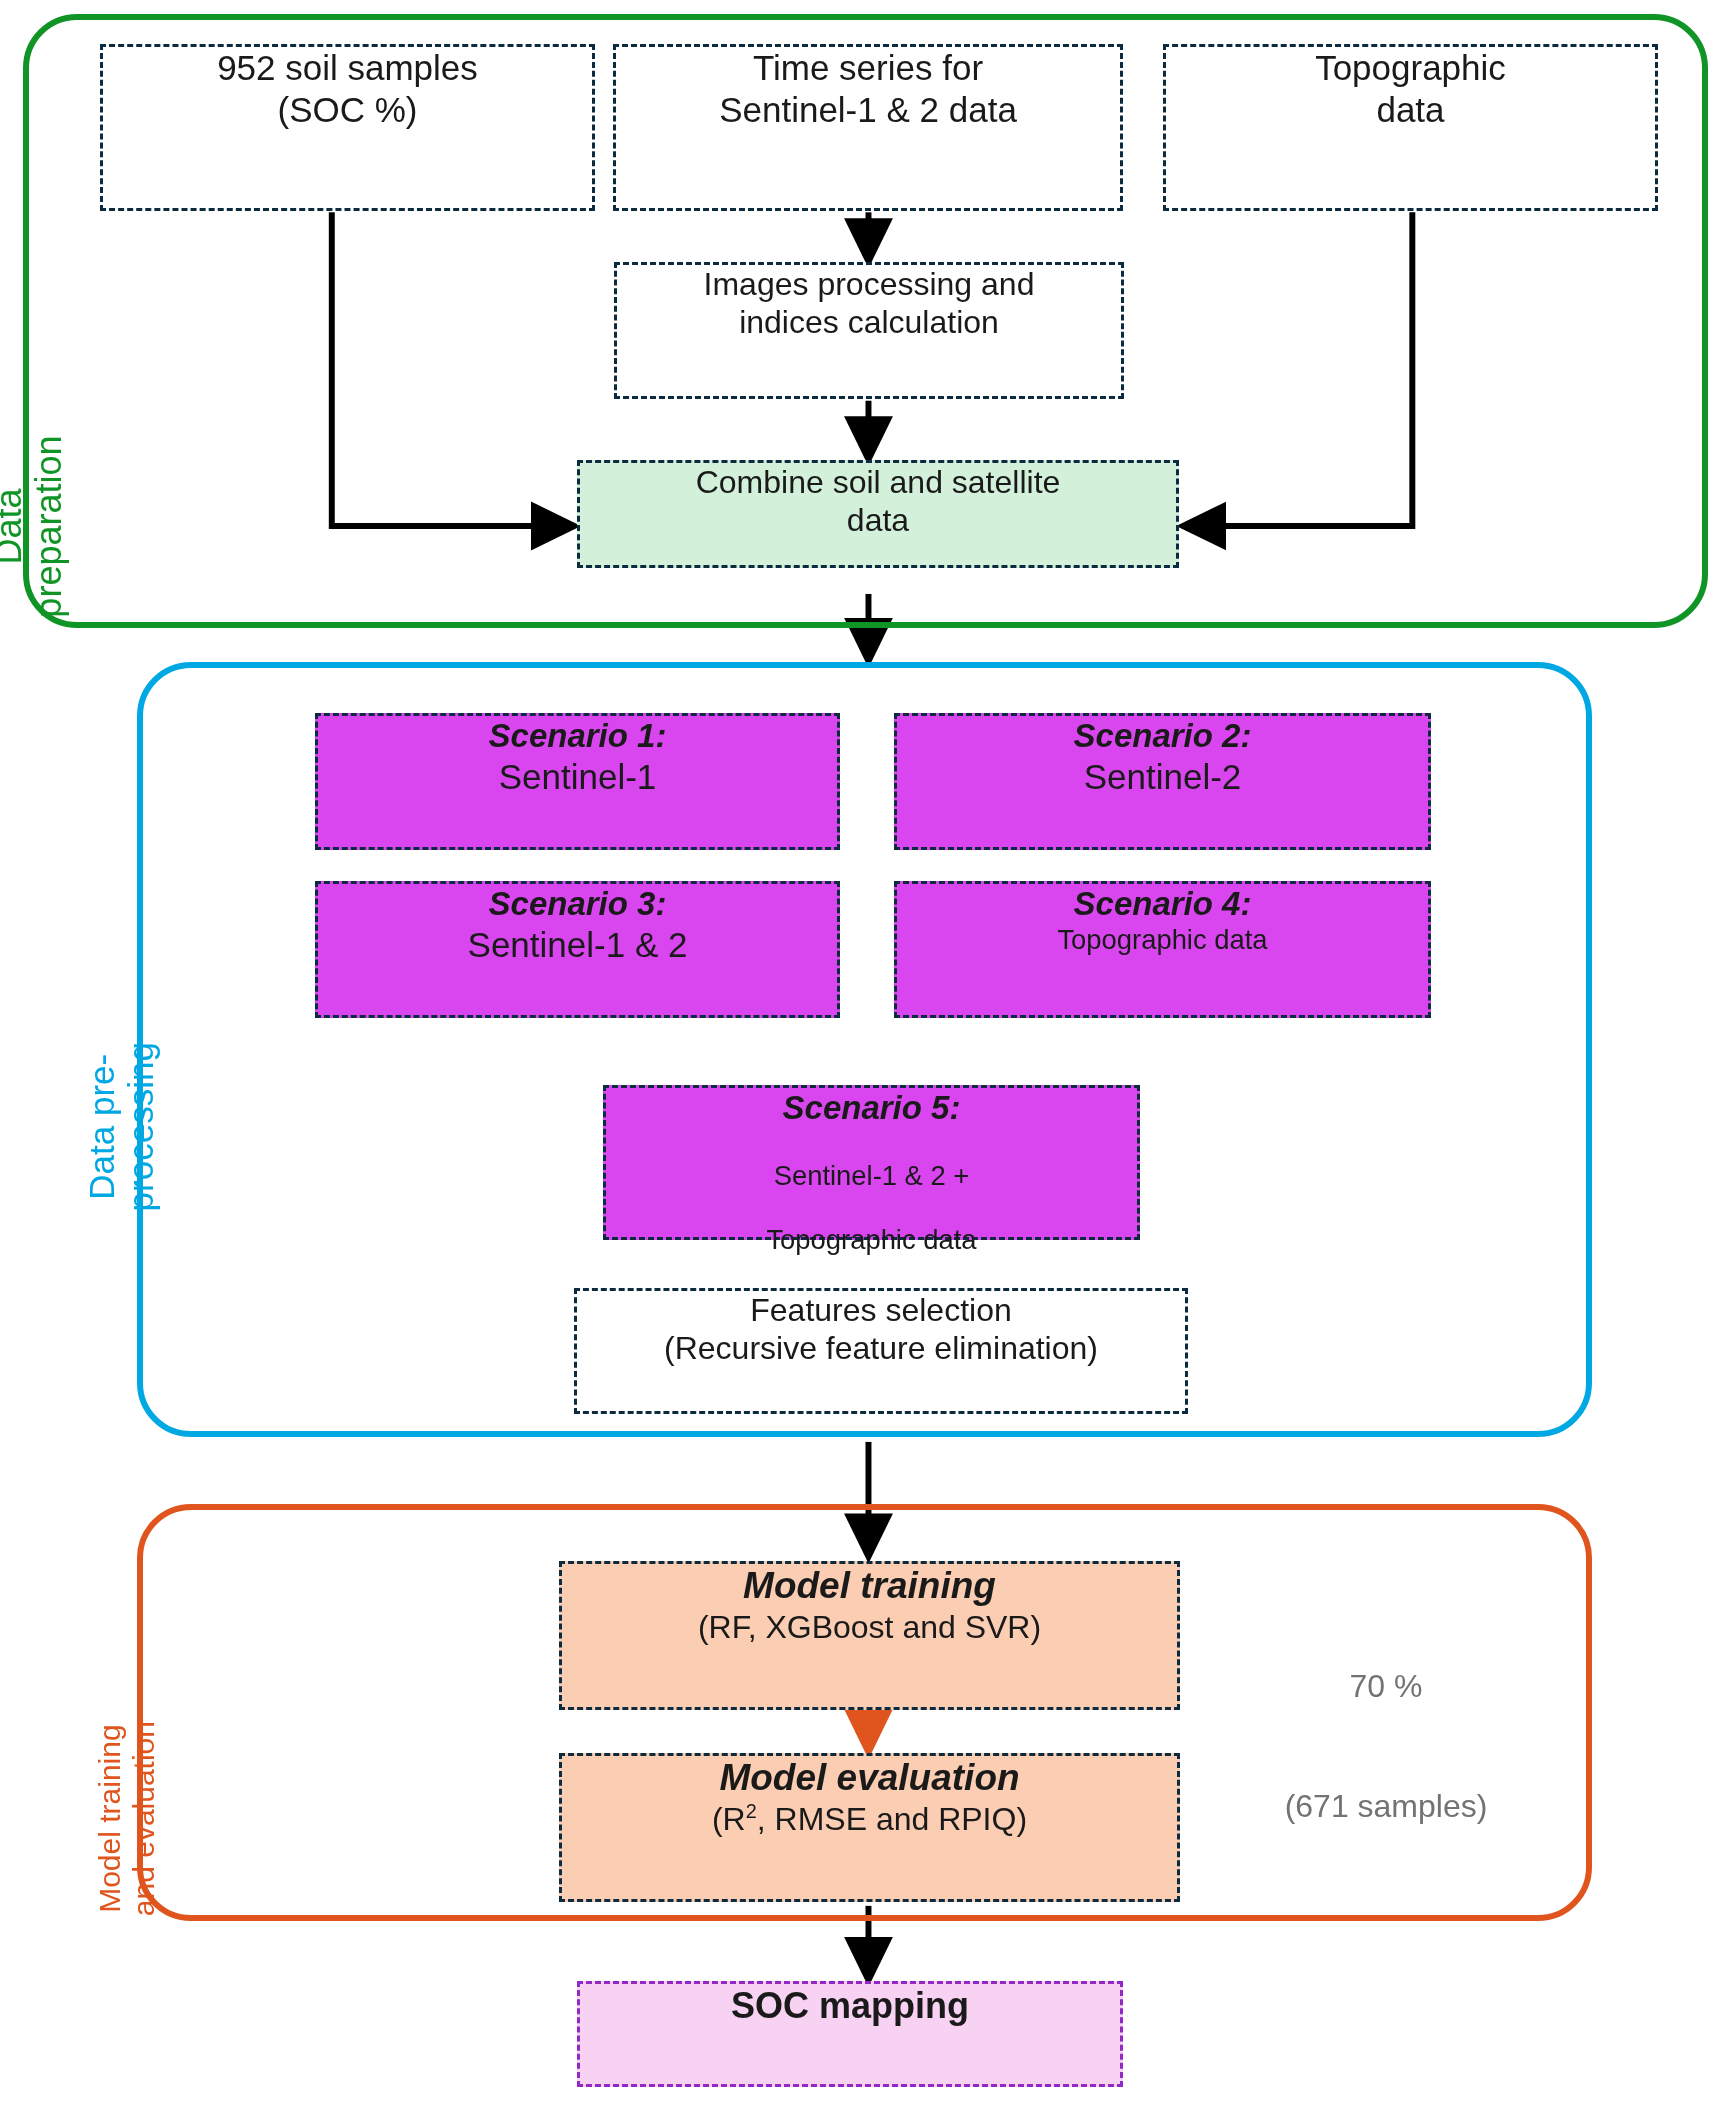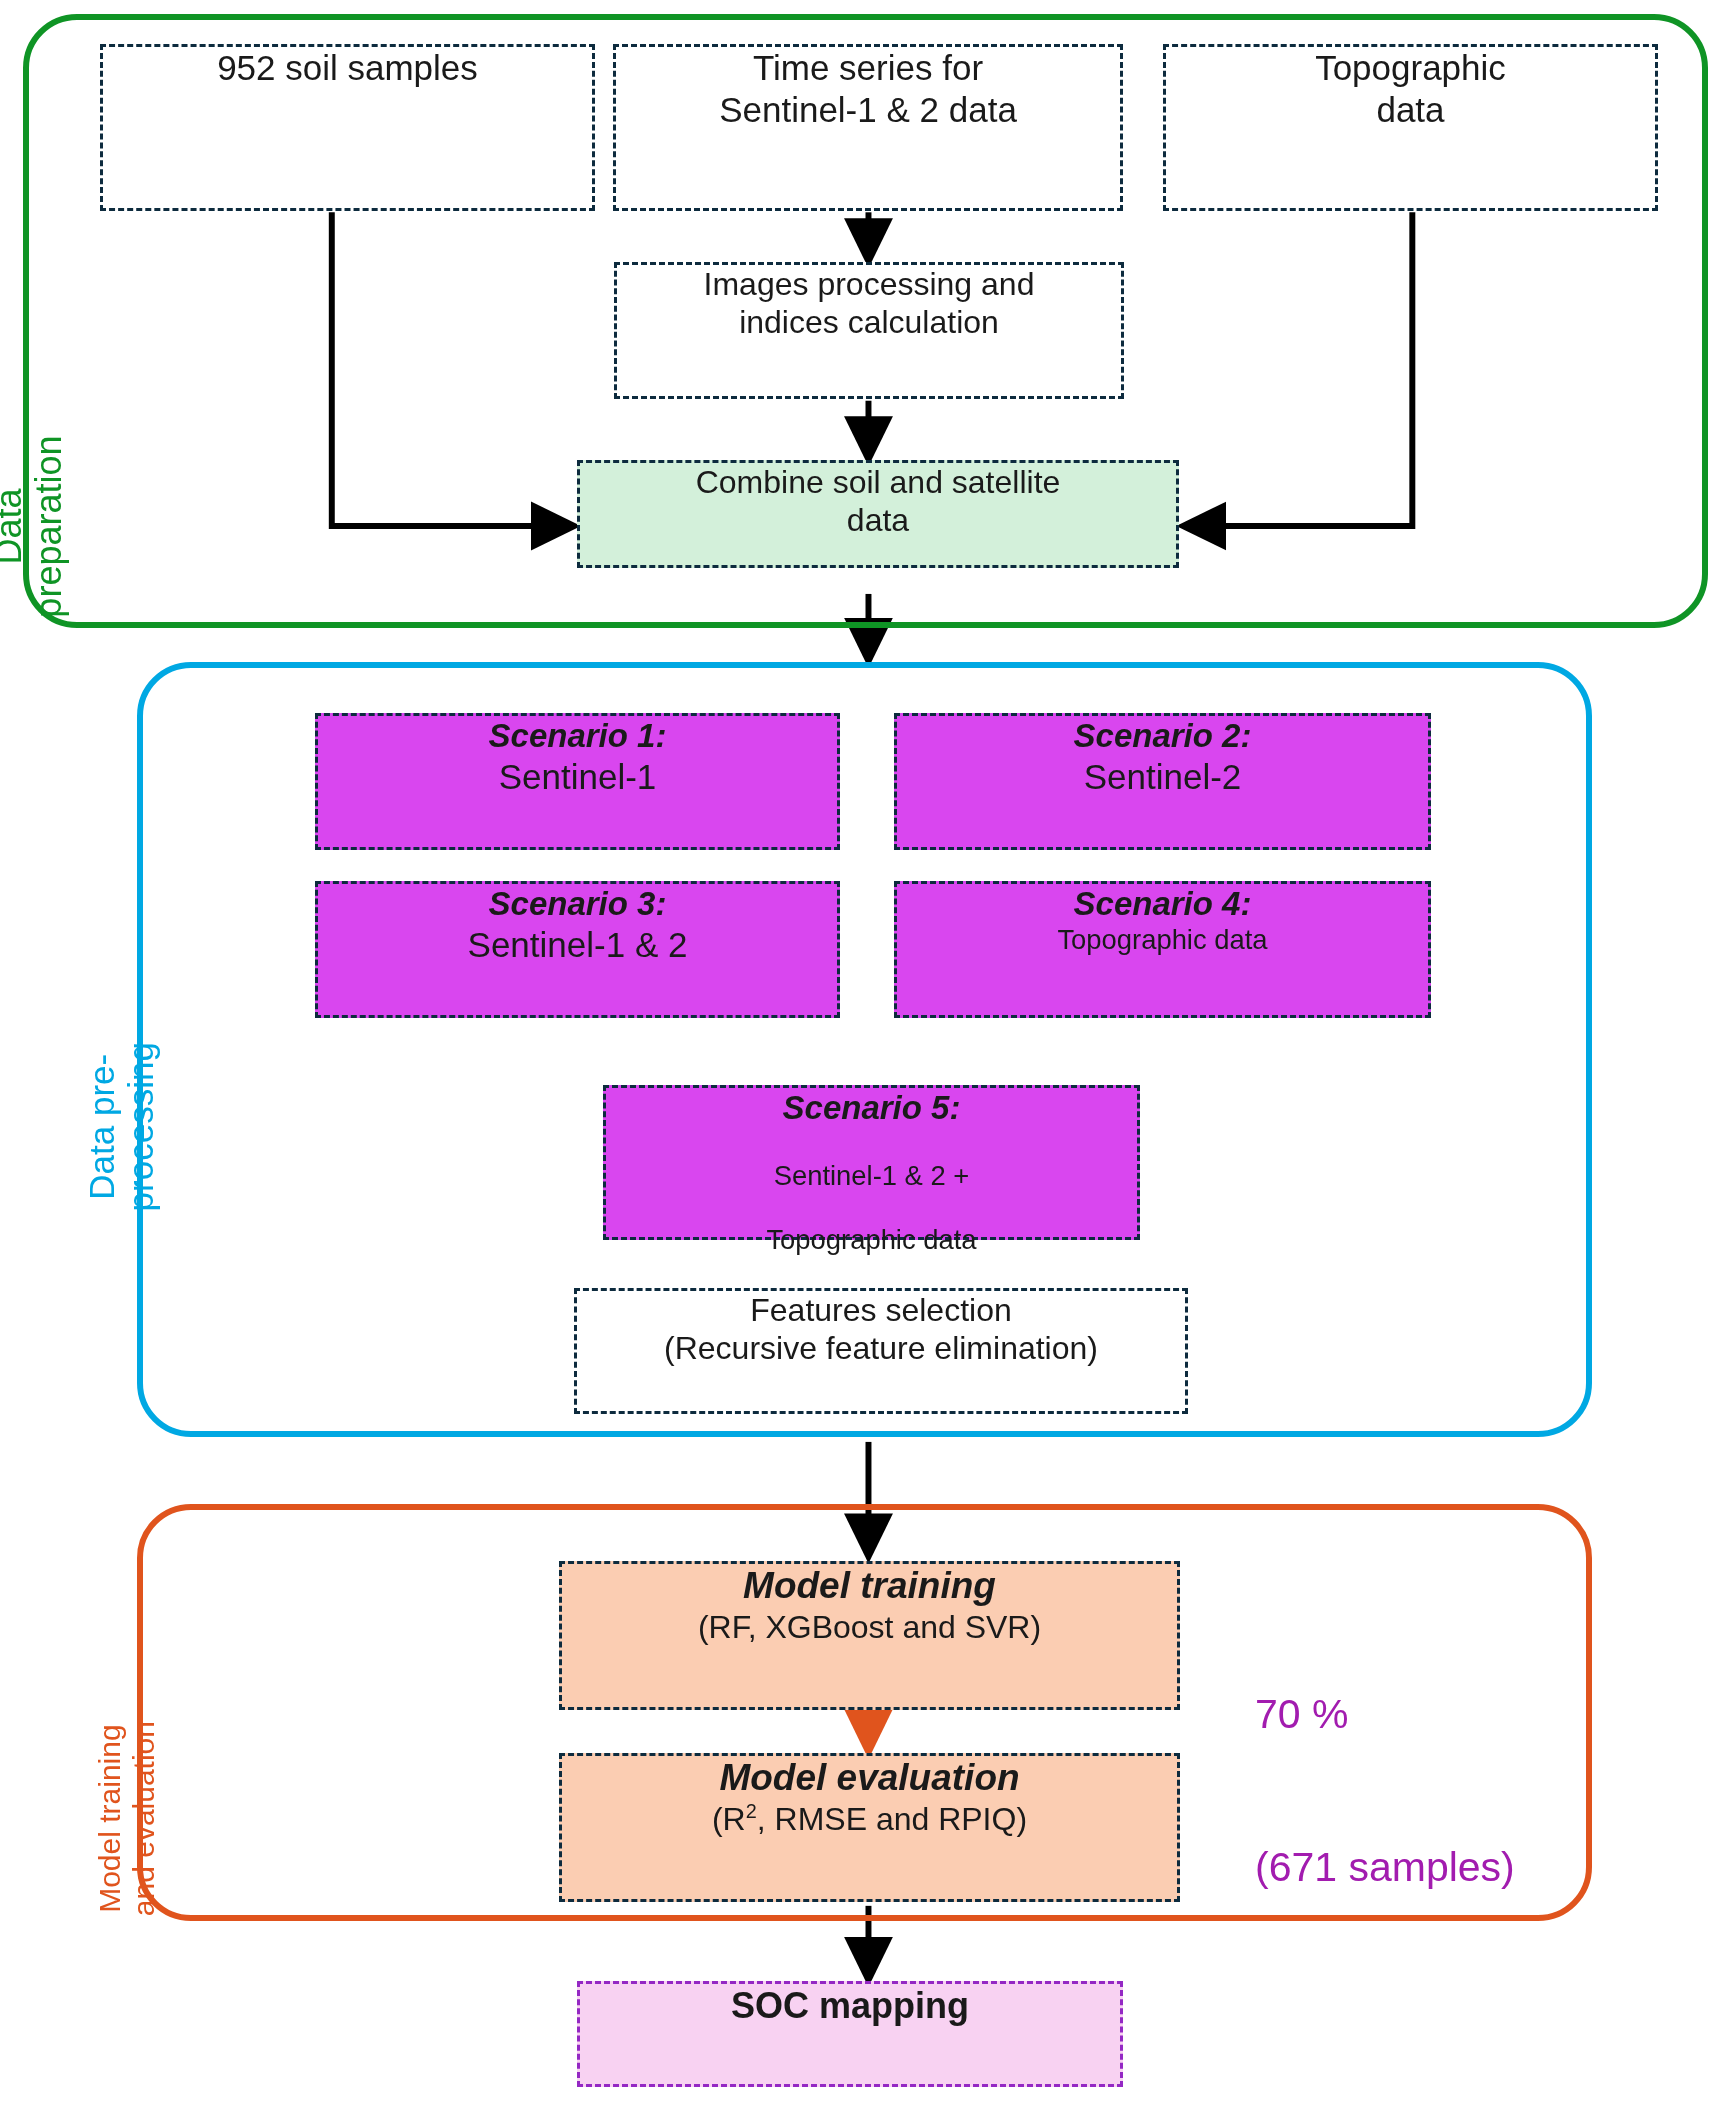--- a/index.html
+++ b/index.html
@@ -50,21 +50,21 @@
   #b-s3     {left:315px; top:881px;width:525px;  height:137px;}
   #b-s4     {left:894px;top:881px;width:537px;  height:137px;}
   #b-s5     {left:603px;top:1085px;width:537px;  height:155px;gap:32px;}
   #b-feat   {left:574px; top:1288px;width:614px; height:126px;}
 
   #b-train  {left:559px; top:1561px;width:621px; height:149px;}
   #b-eval   {left:559px; top:1753px;width:621px; height:149px;}
   #b-soc    {left:577px; top:1981px;width:546px; height:106px;}
 
   
-  .side{position:absolute;font-size:41px;color:#a21caf;line-height:1.25;white-space:pre;}
+  .side{position:absolute;text-align:center;font-size:32px;color:#737373;line-height:1.25;white-space:pre;}
   #ann-70{left:1255px;top:1586px;width:262px;}
   #ann-30{left:1255px;top:1778px;width:262px;}
 
   
   #wires{position:absolute;left:0;top:0;width:1731px;height:2108px;pointer-events:none;}
   sup{font-size:0.62em;vertical-align:super;}
 </style>
 </head>
 <body>
 
@@ -107,20 +107,21 @@
 
   <div class="vlabel" id="lbl-prep">Data
 preparation</div>
   <div class="vlabel" id="lbl-pre">Data pre-
 processing</div>
   <div class="vlabel" id="lbl-model">Model training
 and evaluation</div>
 
   <div class="box fill-none" id="b-soil">
     <span class="l1 t-big">952 soil samples</span>
+    <span class="l2 t-big">(SOC %)</span>
   </div>
 
   <div class="box fill-none" id="b-ts">
     <span class="l1 t-big">Time series for</span>
     <span class="l2 t-big">Sentinel-1 &amp; 2 data</span>
   </div>
 
   <div class="box fill-none" id="b-topo">
     <span class="l1 t-big">Topographic</span>
     <span class="l2 t-big">data</span>

